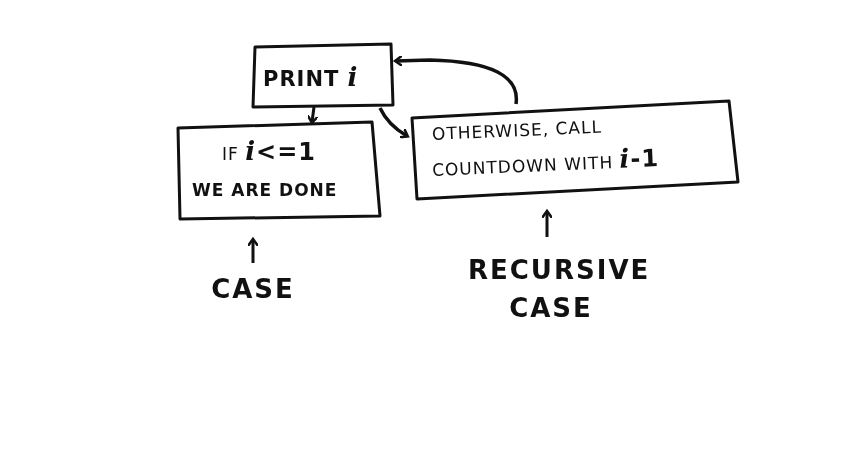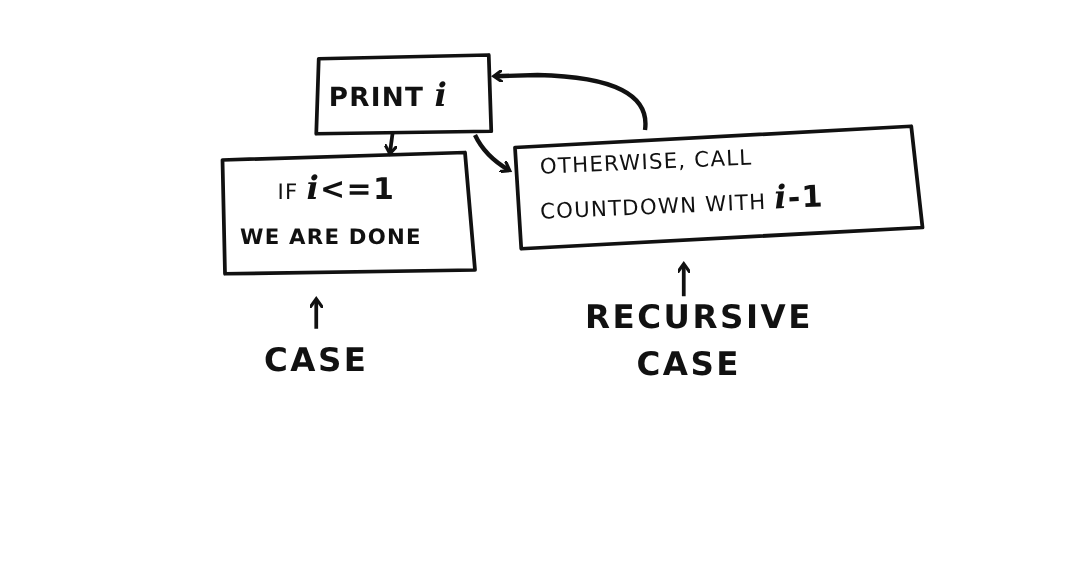--- a/index.html
+++ b/index.html
@@ -59,16 +59,16 @@
 <div class="hand box-text" style="left:432px; top:124px; transform:rotate(-2.5deg); transform-origin:left;">OTHERWISE, CALL</div>
 <div class="hand box-text" style="left:432px; top:152px; transform:rotate(-2.5deg); transform-origin:left;">
   <span>COUNTDOWN WITH</span>
   <span class="ital">i</span><span class="big-num">-1</span>
 </div>
 
 <div class="hand label" style="left:200px; top:270px; width:106px; line-height:38px;">
   <div>CASE</div>
 </div>
 
-<div class="hand label" style="left:468px; top:235px; width:166px; line-height:38px;">
+<div class="hand label" style="left:468px; top:251px; width:166px; line-height:38px;">
   <div>RECURSIVE</div>
   <div>CASE</div>
 </div>
 
 </body></html>

